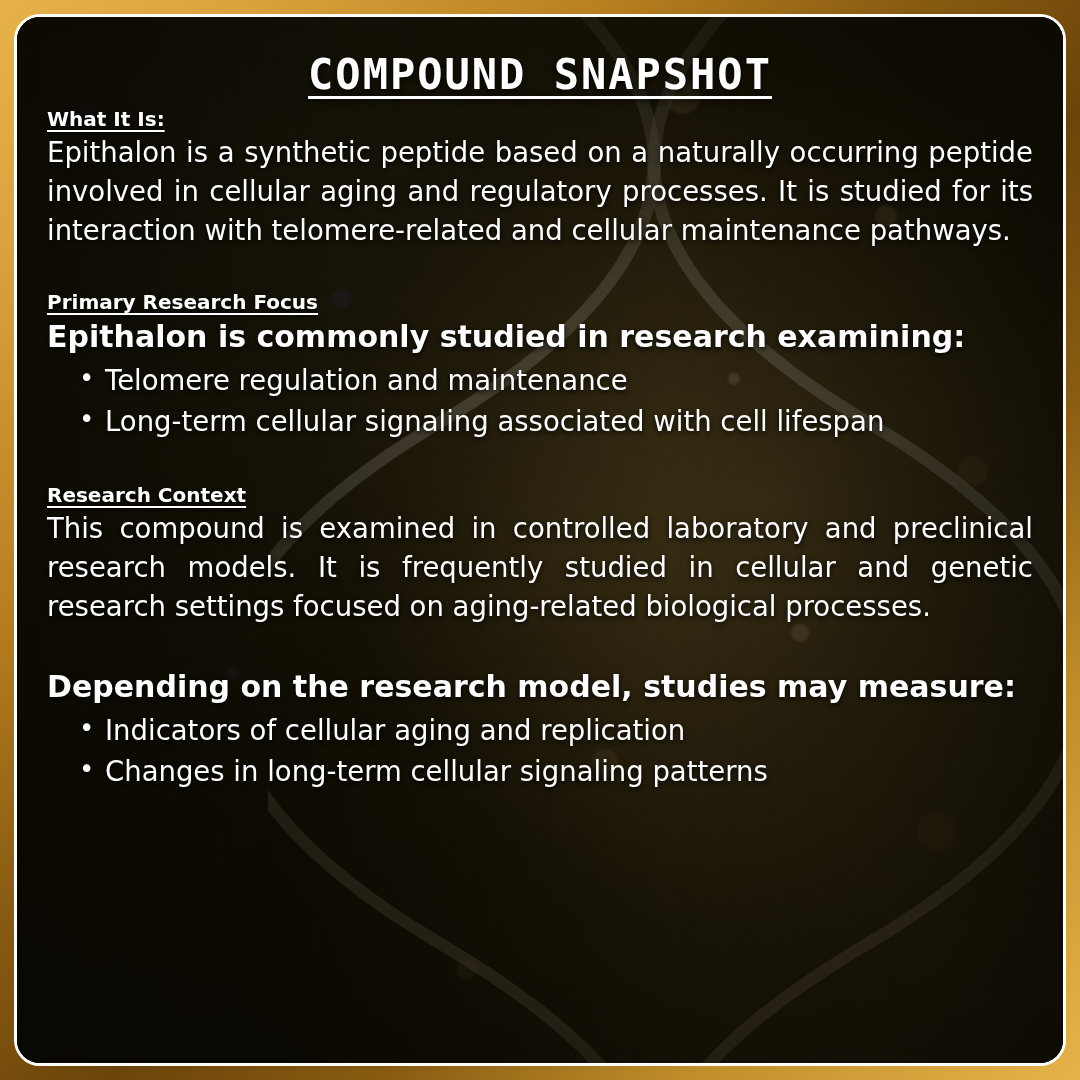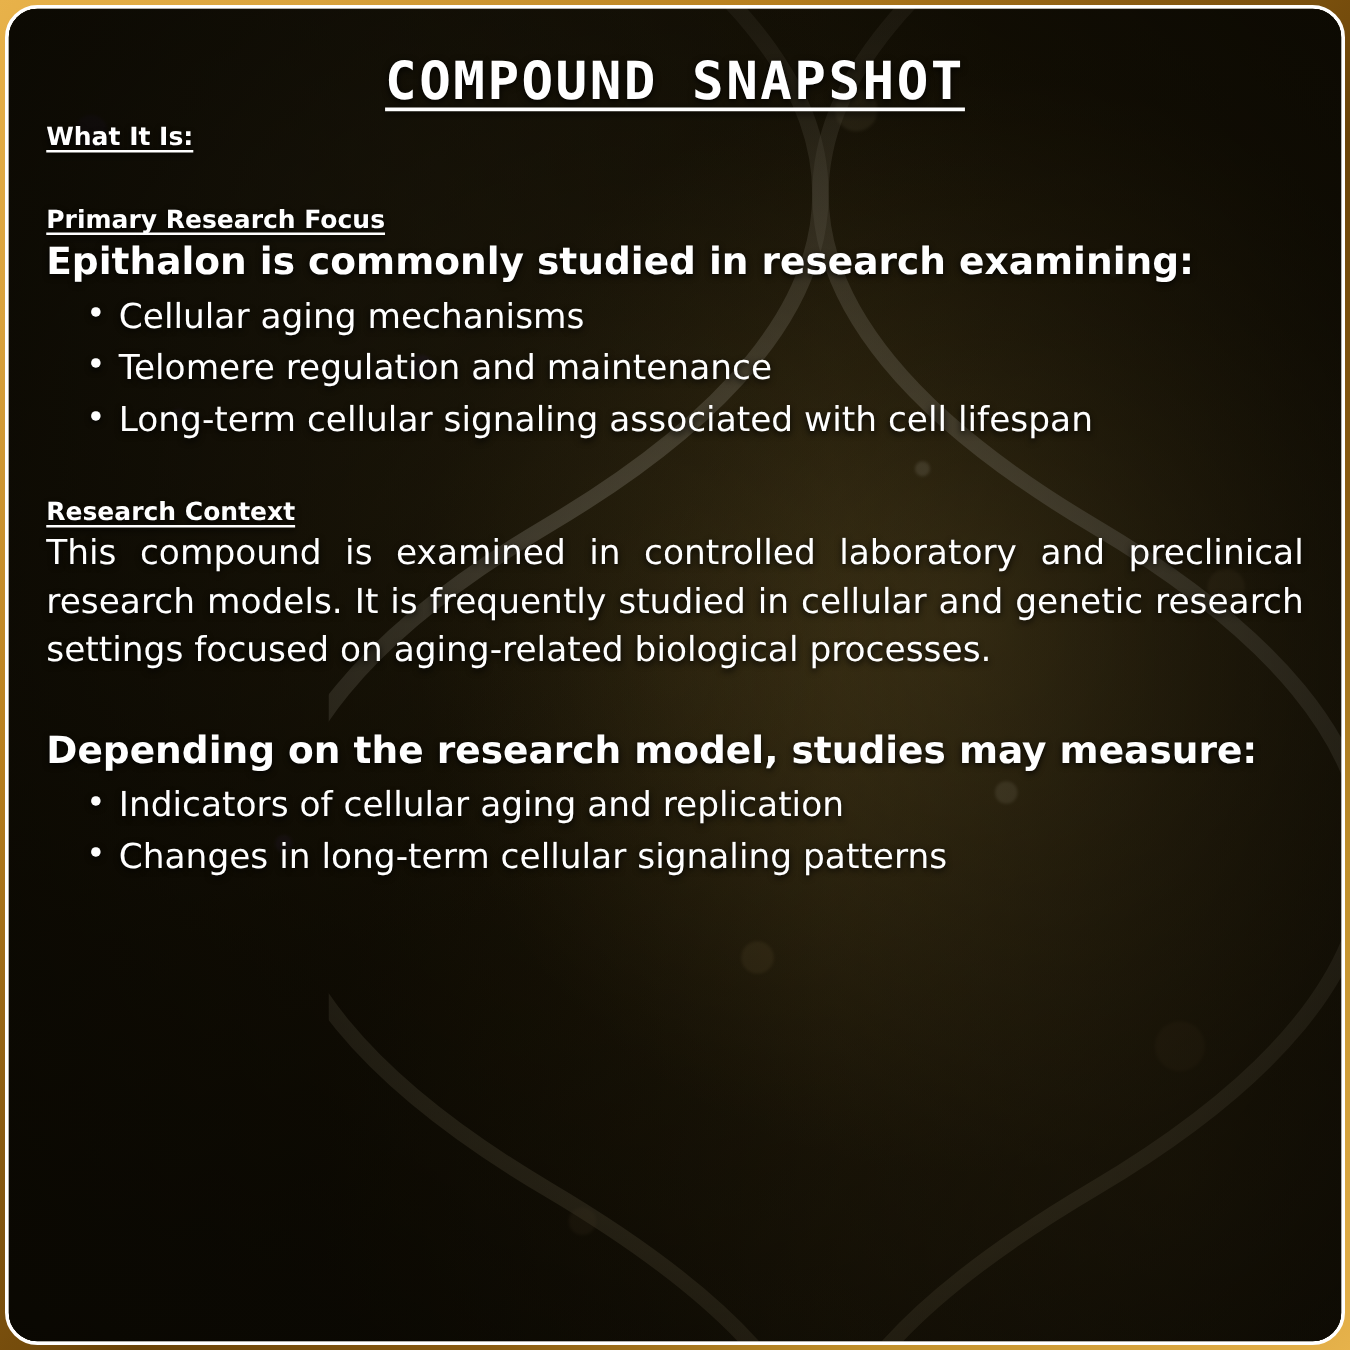--- a/index.html
+++ b/index.html
@@ -23,21 +23,21 @@
     background:
       linear-gradient(135deg,
         #e8b24a 0%,
         #d9a23c 12%,
         #b8801f 28%,
         #8a5c12 42%,
         #6a4409 55%,
         #8a5c12 68%,
         #c08f2a 82%,
         #e6b24b 100%);
-    padding: 4px;
+    padding: 14px;
   }
 
   
   #inner-frame {
     position: relative;
     width: 100%;
     height: 100%;
     box-sizing: border-box;
     border: 3px solid #ffffff;
     border-radius: 26px;
@@ -216,29 +216,29 @@
 
       <div class="veil"></div>
     </div>
 
     <div id="content">
 
       <h1 id="title">COMPOUND  SNAPSHOT</h1>
 
       <section>
         <h2 class="section-head">What It Is:</h2>
+        <p class="body">Epithalon is a synthetic peptide based on a naturally occurring peptide involved in cellular aging and regulatory processes. It is studied for its interaction with telomere-related and cellular maintenance pathways.</p>
       </section>
 
       <div class="gap-lg"></div>
 
       <section>
         <h2 class="section-head">Primary Research Focus</h2>
         <p class="lead">Epithalon is commonly studied in research examining:</p>
         <ul class="bullets">
-          <li>Cellular aging mechanisms</li>
           <li>Telomere regulation and maintenance</li>
           <li>Long-term cellular signaling associated with cell lifespan</li>
         </ul>
       </section>
 
       <div class="gap-lg"></div>
 
       <section>
         <h2 class="section-head">Research Context</h2>
         <p class="body">This compound is examined in controlled laboratory and preclinical research models. It is frequently studied in cellular and genetic research settings focused on aging-related biological processes.</p>

